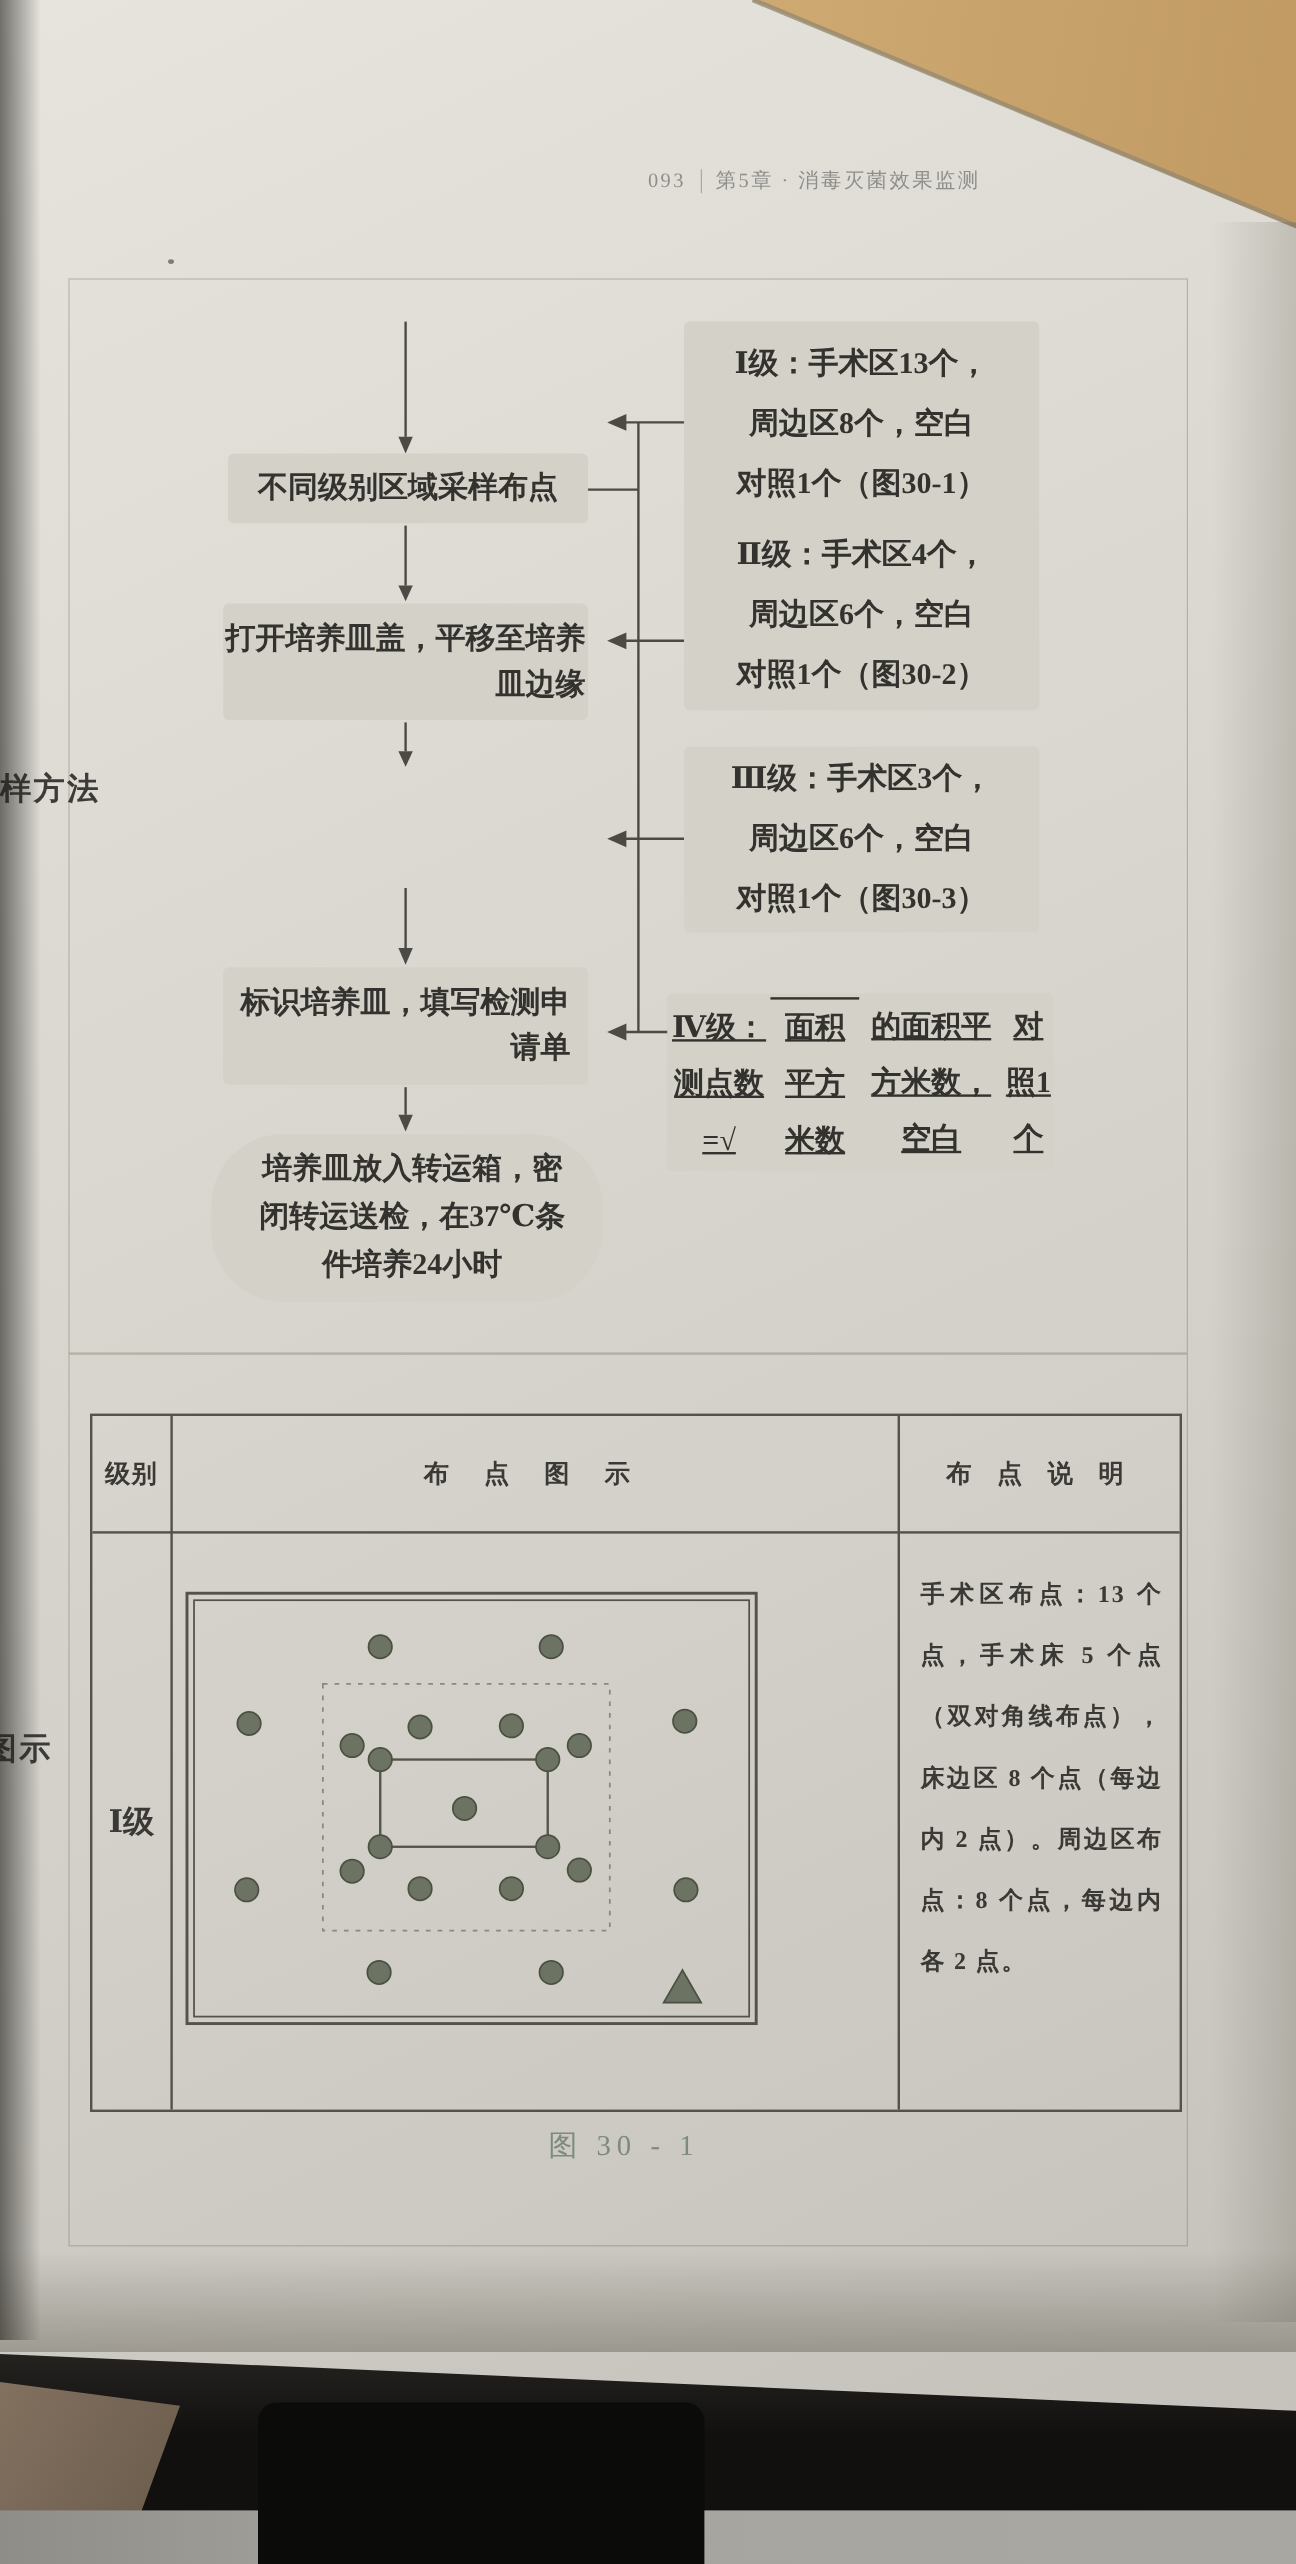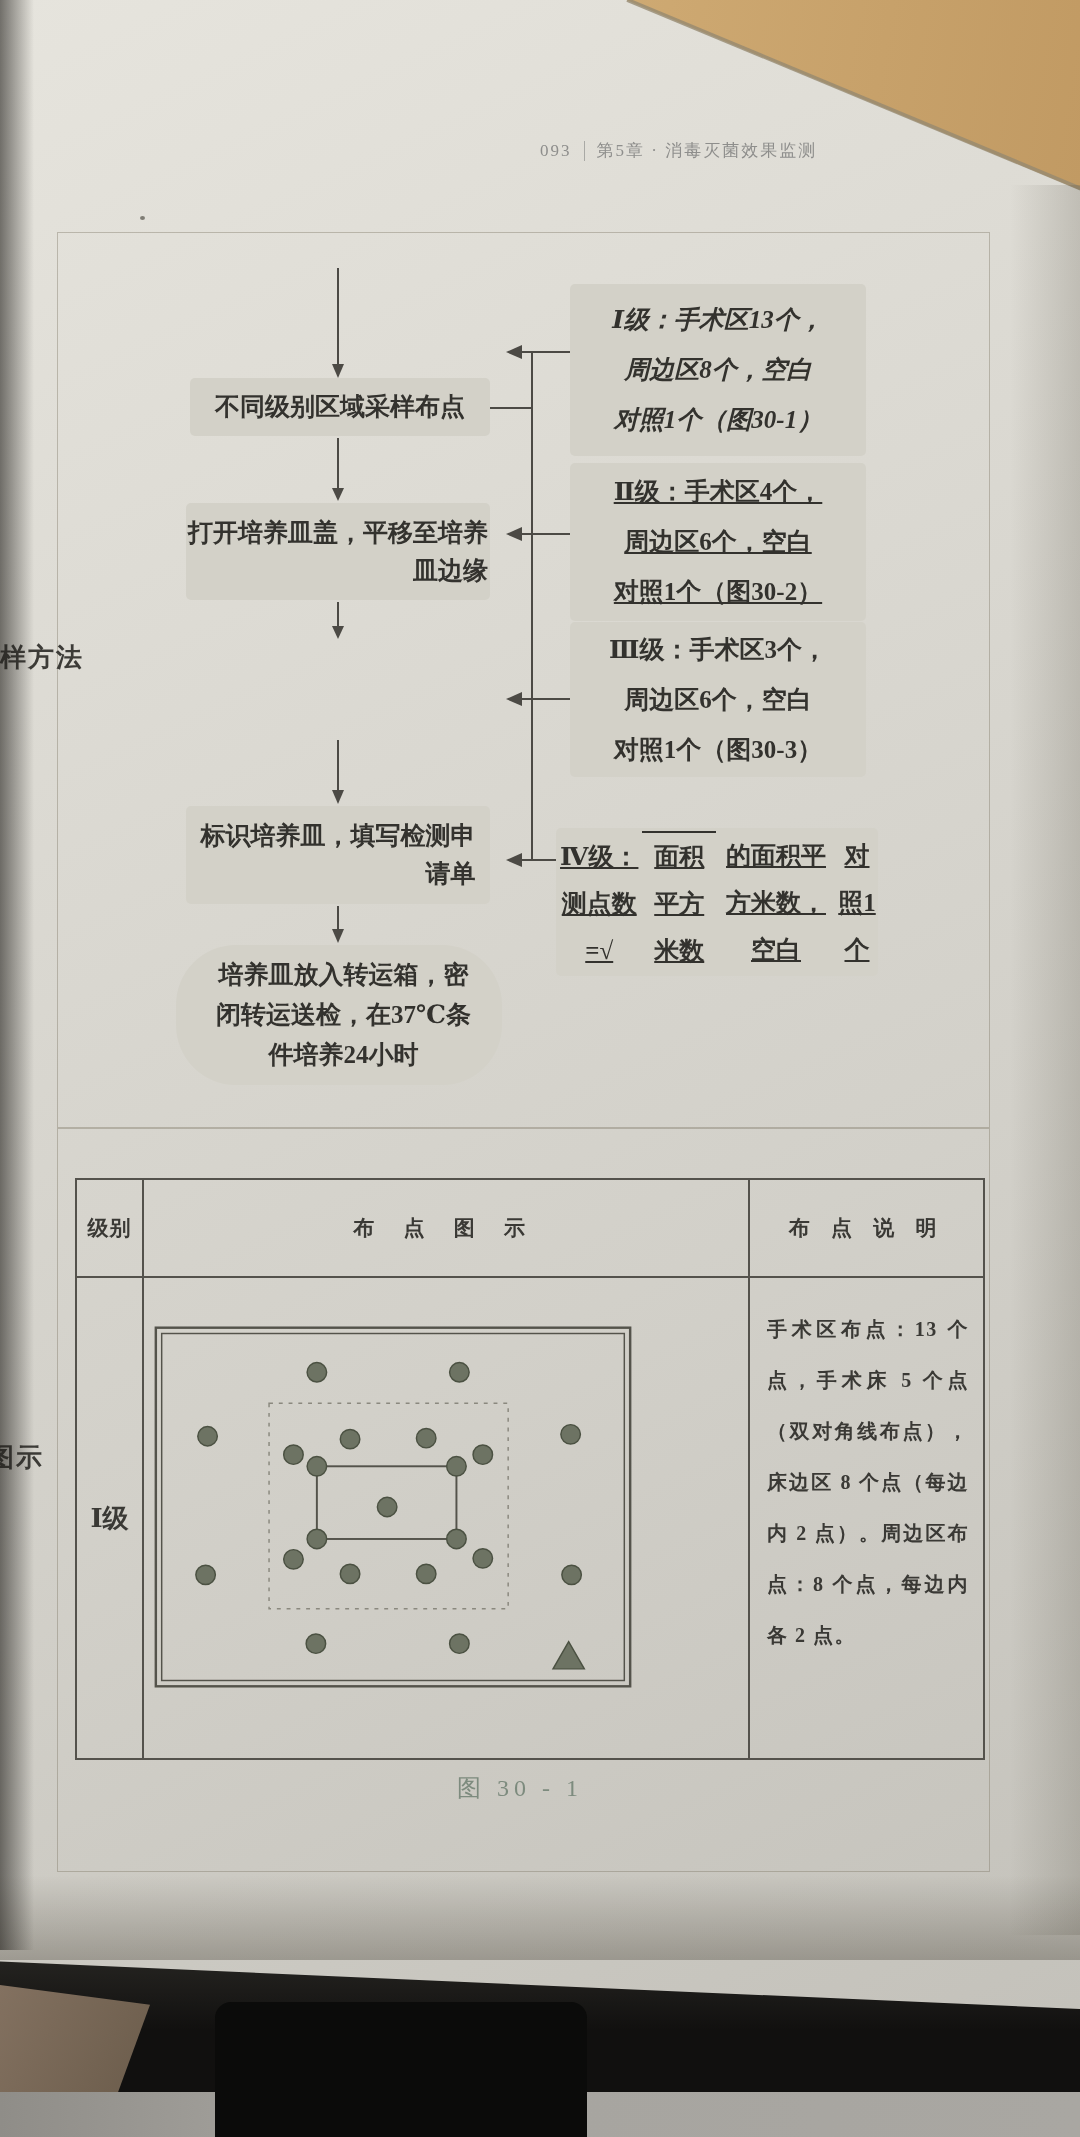--- a/index.html
+++ b/index.html
@@ -54,22 +54,22 @@
   .fb-2 { left:186px; top:503px; width:304px; height:97px; }
   .fb-3 { left:186px; top:640px; width:304px; height:98px; }
   .fb-4 { left:186px; top:806px; width:304px; height:98px; }
   .fb-5 { left:176px; top:945px; width:326px; height:140px; border-radius:60px;
     justify-content:flex-start; text-align:center; padding-left:40px; line-height:40px; }
 
   .branch-box { position:absolute; background:#d3d1c8; border-radius:5px;
     display:flex; align-items:center; justify-content:center;
     font-size:25px; font-weight:bold; color:#33322e; text-align:center;
     white-space:pre-line; line-height:50px; }
-  .rb-1 { left:570px; top:284px; width:296px; height:172px;font-style:italic; }
-  .rb-2 { left:570px; top:463px; width:296px; height:158px;text-decoration:underline; }
+  .rb-1 { left:570px; top:268px; width:296px; height:172px; }
+  .rb-2 { left:570px; top:434px; width:296px; height:158px; }
   .rb-3 { left:570px; top:622px; width:296px; height:155px; }
   .rb-4 { left:556px; top:828px; width:322px; height:148px; flex-direction:row; line-height:47px;text-decoration:underline; }
   .rb-4 .formula-line { display:flex; align-items:flex-end; }
   .radicand { border-top:2px solid #33322e; padding:0 1px; }
 
   .connectors { position:absolute; left:0; top:0; width:1080px; height:2137px; pointer-events:none; }
   .connectors line { stroke:#4c4a45; stroke-width:2; }
   .connectors polygon { fill:#4c4a45; }
 
   

